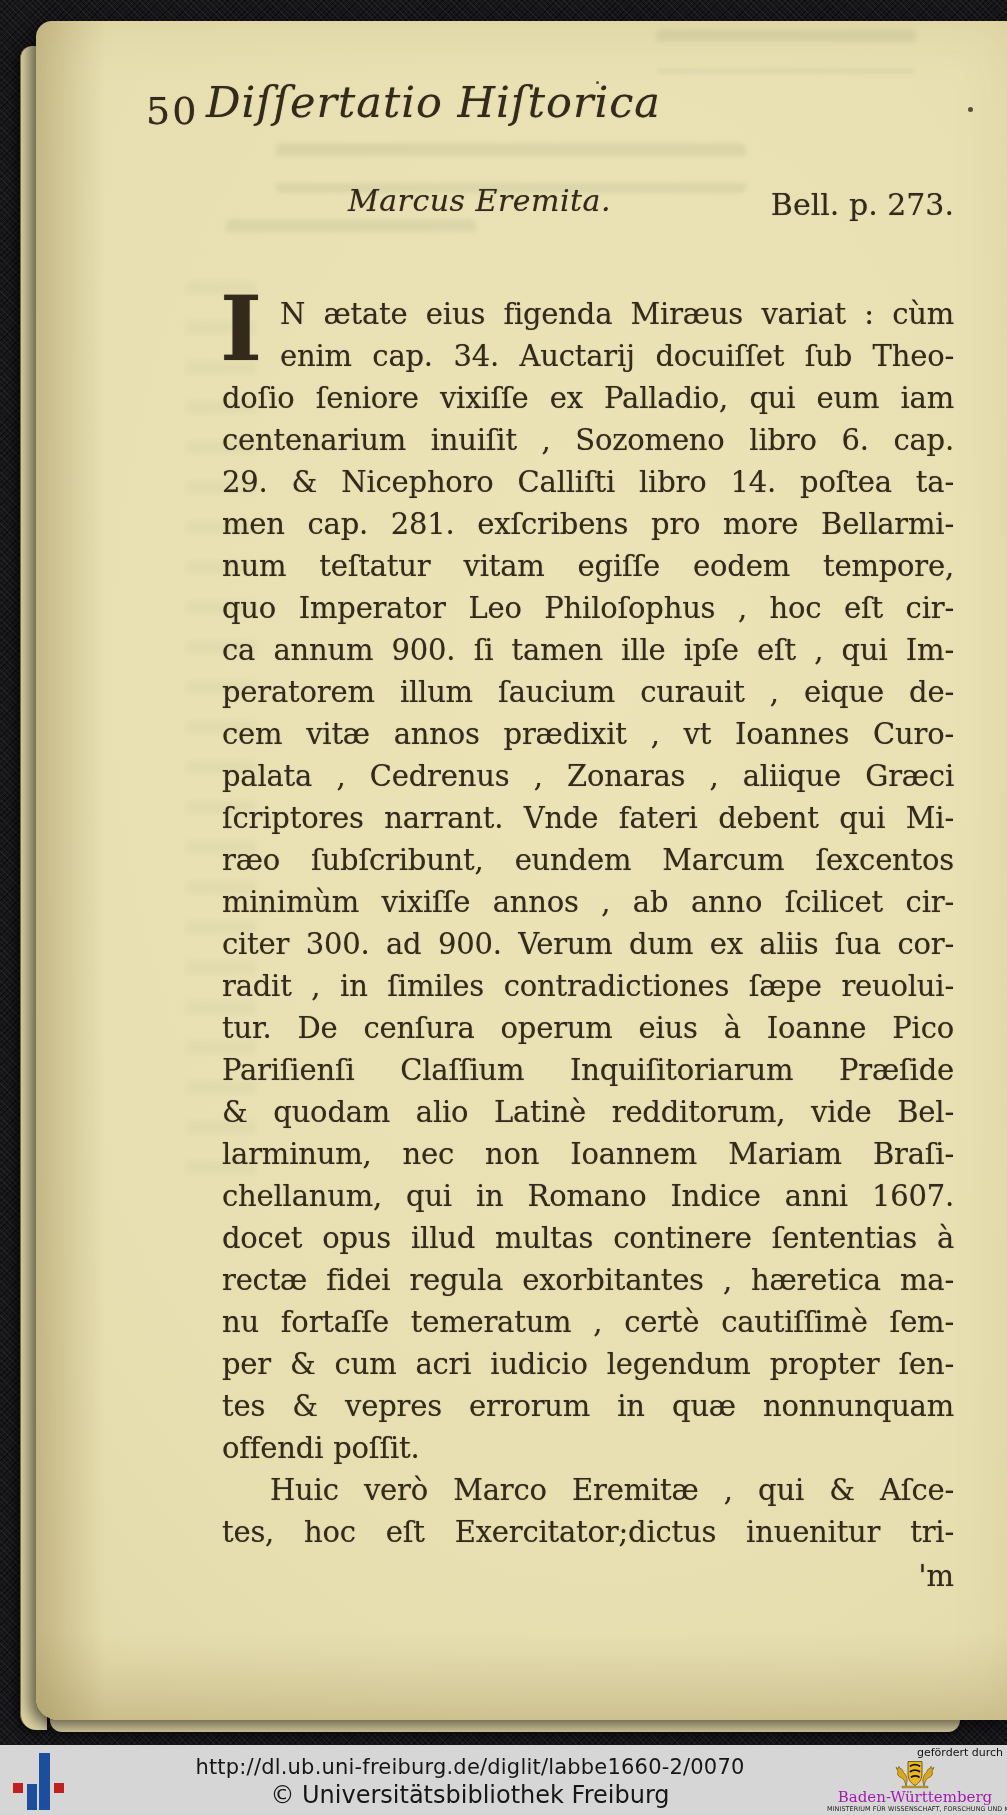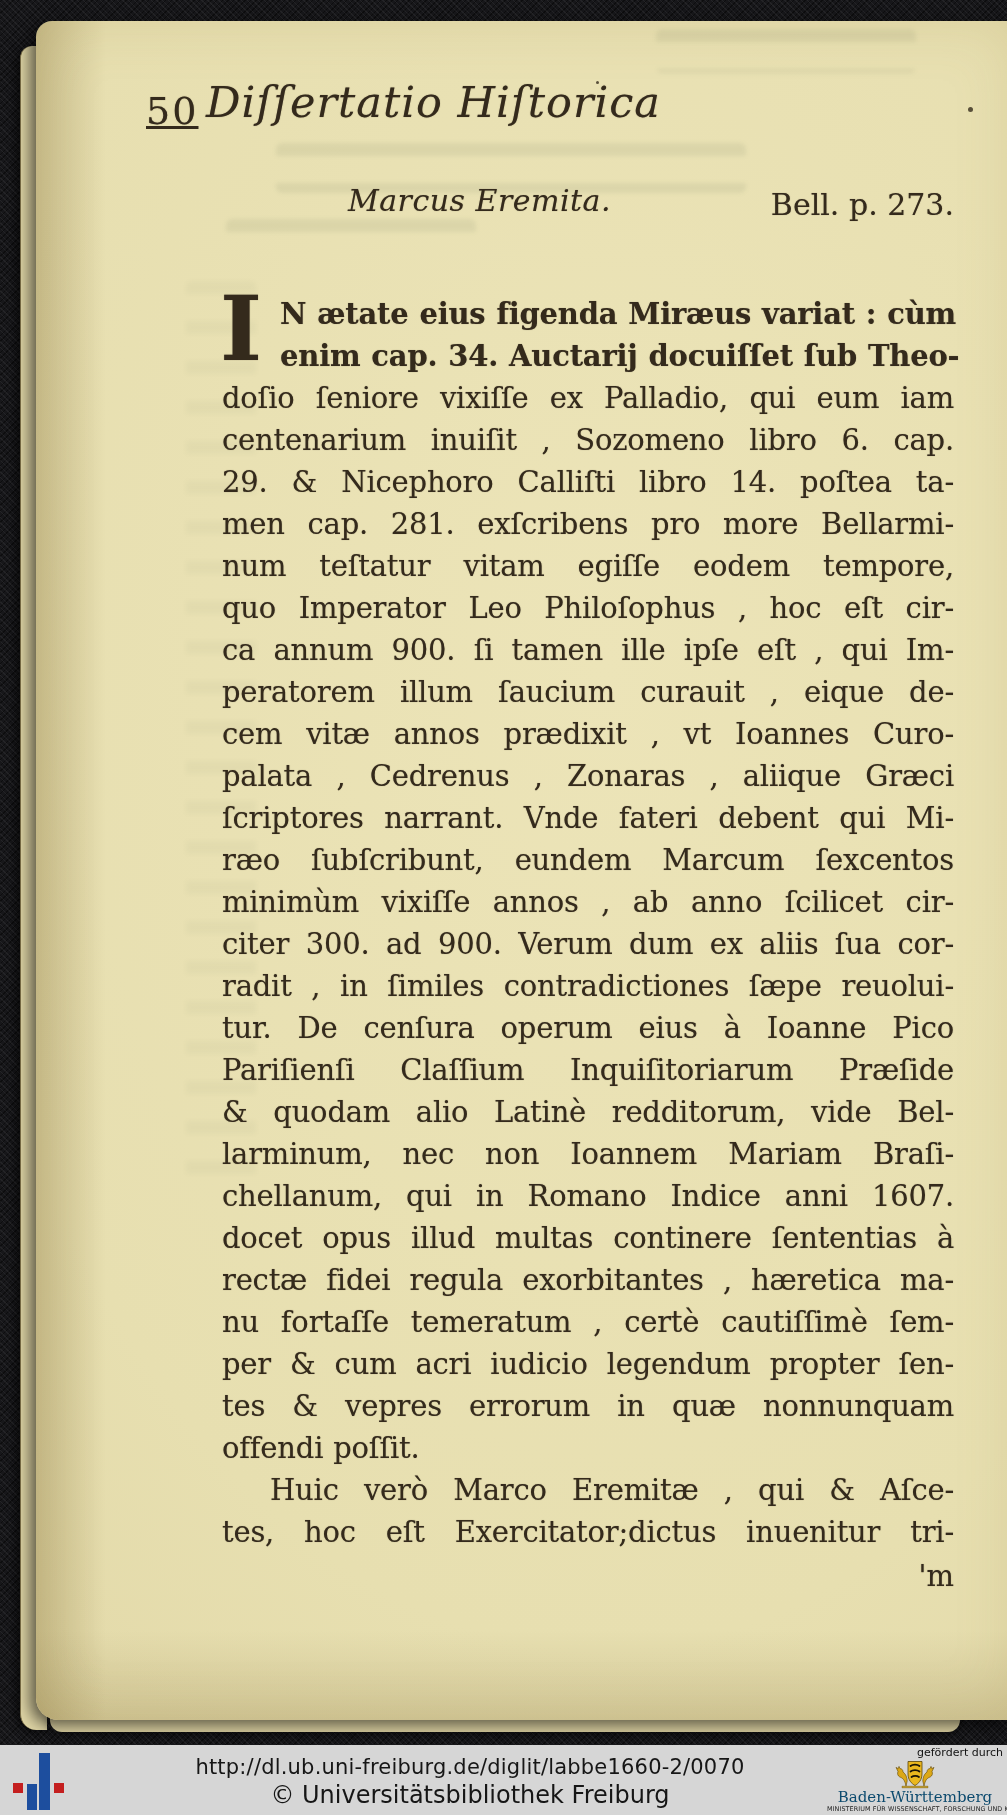--- a/index.html
+++ b/index.html
@@ -50,21 +50,20 @@
   .ghost.g3{left:620px;top:8px;width:260px;height:44px;}
   .ghost.g4{left:150px;top:260px;width:70px;height:900px;opacity:.25;}
   .speck{width:5px;height:5px;border-radius:50%;background:rgba(52,42,28,.8);}
   .speck.s1{left:932px;top:86px;}
   .speck.s2{left:560px;top:60px;width:3px;height:3px;}
 
   
   .pagenum{
     left:110px;top:68px;font-size:38px;letter-spacing:2px;
     text-shadow:0 0 1px rgba(52,42,28,.55);
-    text-decoration:underline;
   }
   .runtitle{
     left:170px;top:56px;width:730px;text-align:left;
     font-style:italic;font-size:43px;letter-spacing:1px;
     text-shadow:0 0 1px rgba(52,42,28,.5);
   }
   .subtitle{
     left:312px;top:162px;font-style:italic;font-size:30px;letter-spacing:.5px;
     text-shadow:0 0 1px rgba(52,42,28,.45);
   }
@@ -80,21 +79,21 @@
     text-shadow:0 0 1px rgba(52,42,28,.6);
   }
   .lines{position:absolute;left:0;top:0;width:732px;}
   .line{
     position:relative;display:block;height:42px;line-height:42px;
     font-size:29px;letter-spacing:-.2px;word-spacing:1px;
     text-align:justify;text-align-last:justify;
     text-shadow:0 0 1px rgba(52,42,28,.45);
     white-space:nowrap;
   }
-  .line.after-dropcap{padding-left:58px;font-weight:bold;}
+  .line.after-dropcap{padding-left:58px;}
   .line.paragraph-start{text-indent:48px;}
   .line.paragraph-end{text-align-last:left;}
   .catchword{
     left:0;top:1262px;width:732px;height:42px;line-height:42px;
     text-align:right;padding-right:58px;font-size:29px;
     text-shadow:0 0 1px rgba(52,42,28,.5);
   }
 
   
   .footer{
@@ -106,21 +105,21 @@
   .bar-red-l{left:0;top:30px;width:10px;height:10px;background:#c41f1f;}
   .bar-blue-m{left:14px;top:31px;width:10px;height:26px;background:#1d4e9e;}
   .bar-blue-t{left:26px;top:0;width:11px;height:57px;background:#1d4e9e;}
   .bar-red-r{left:41px;top:30px;width:10px;height:10px;background:#c41f1f;}
   .foot-center{position:absolute;left:0;top:11px;width:940px;text-align:center;}
   .foot-url{font-size:21px;line-height:23px;letter-spacing:.2px;}
   .foot-copy{font-size:24px;line-height:20px;margin-top:6px;}
   .funding{position:absolute;right:4px;top:2px;width:176px;text-align:center;}
   .funding-label{font-size:11px;line-height:12px;color:#111;text-align:right;}
   .coat{display:block;margin:0 auto;}
-  .funding-region{font-family:"DejaVu Serif", serif;font-size:15px;line-height:16px;color:#0c4a6e;}
+  .funding-region{font-family:"DejaVu Serif", serif;font-size:15px;line-height:16px;color:#a21caf;}
   .funding-ministry{font-size:6.4px;line-height:8px;letter-spacing:.1px;color:#222;white-space:nowrap;}
 </style>
 </head>
 <body>
 
 <div class="cloth"></div>
 <div class="underpage"></div>
 <div class="bottom-sliver"></div>
 
 <div class="page">

